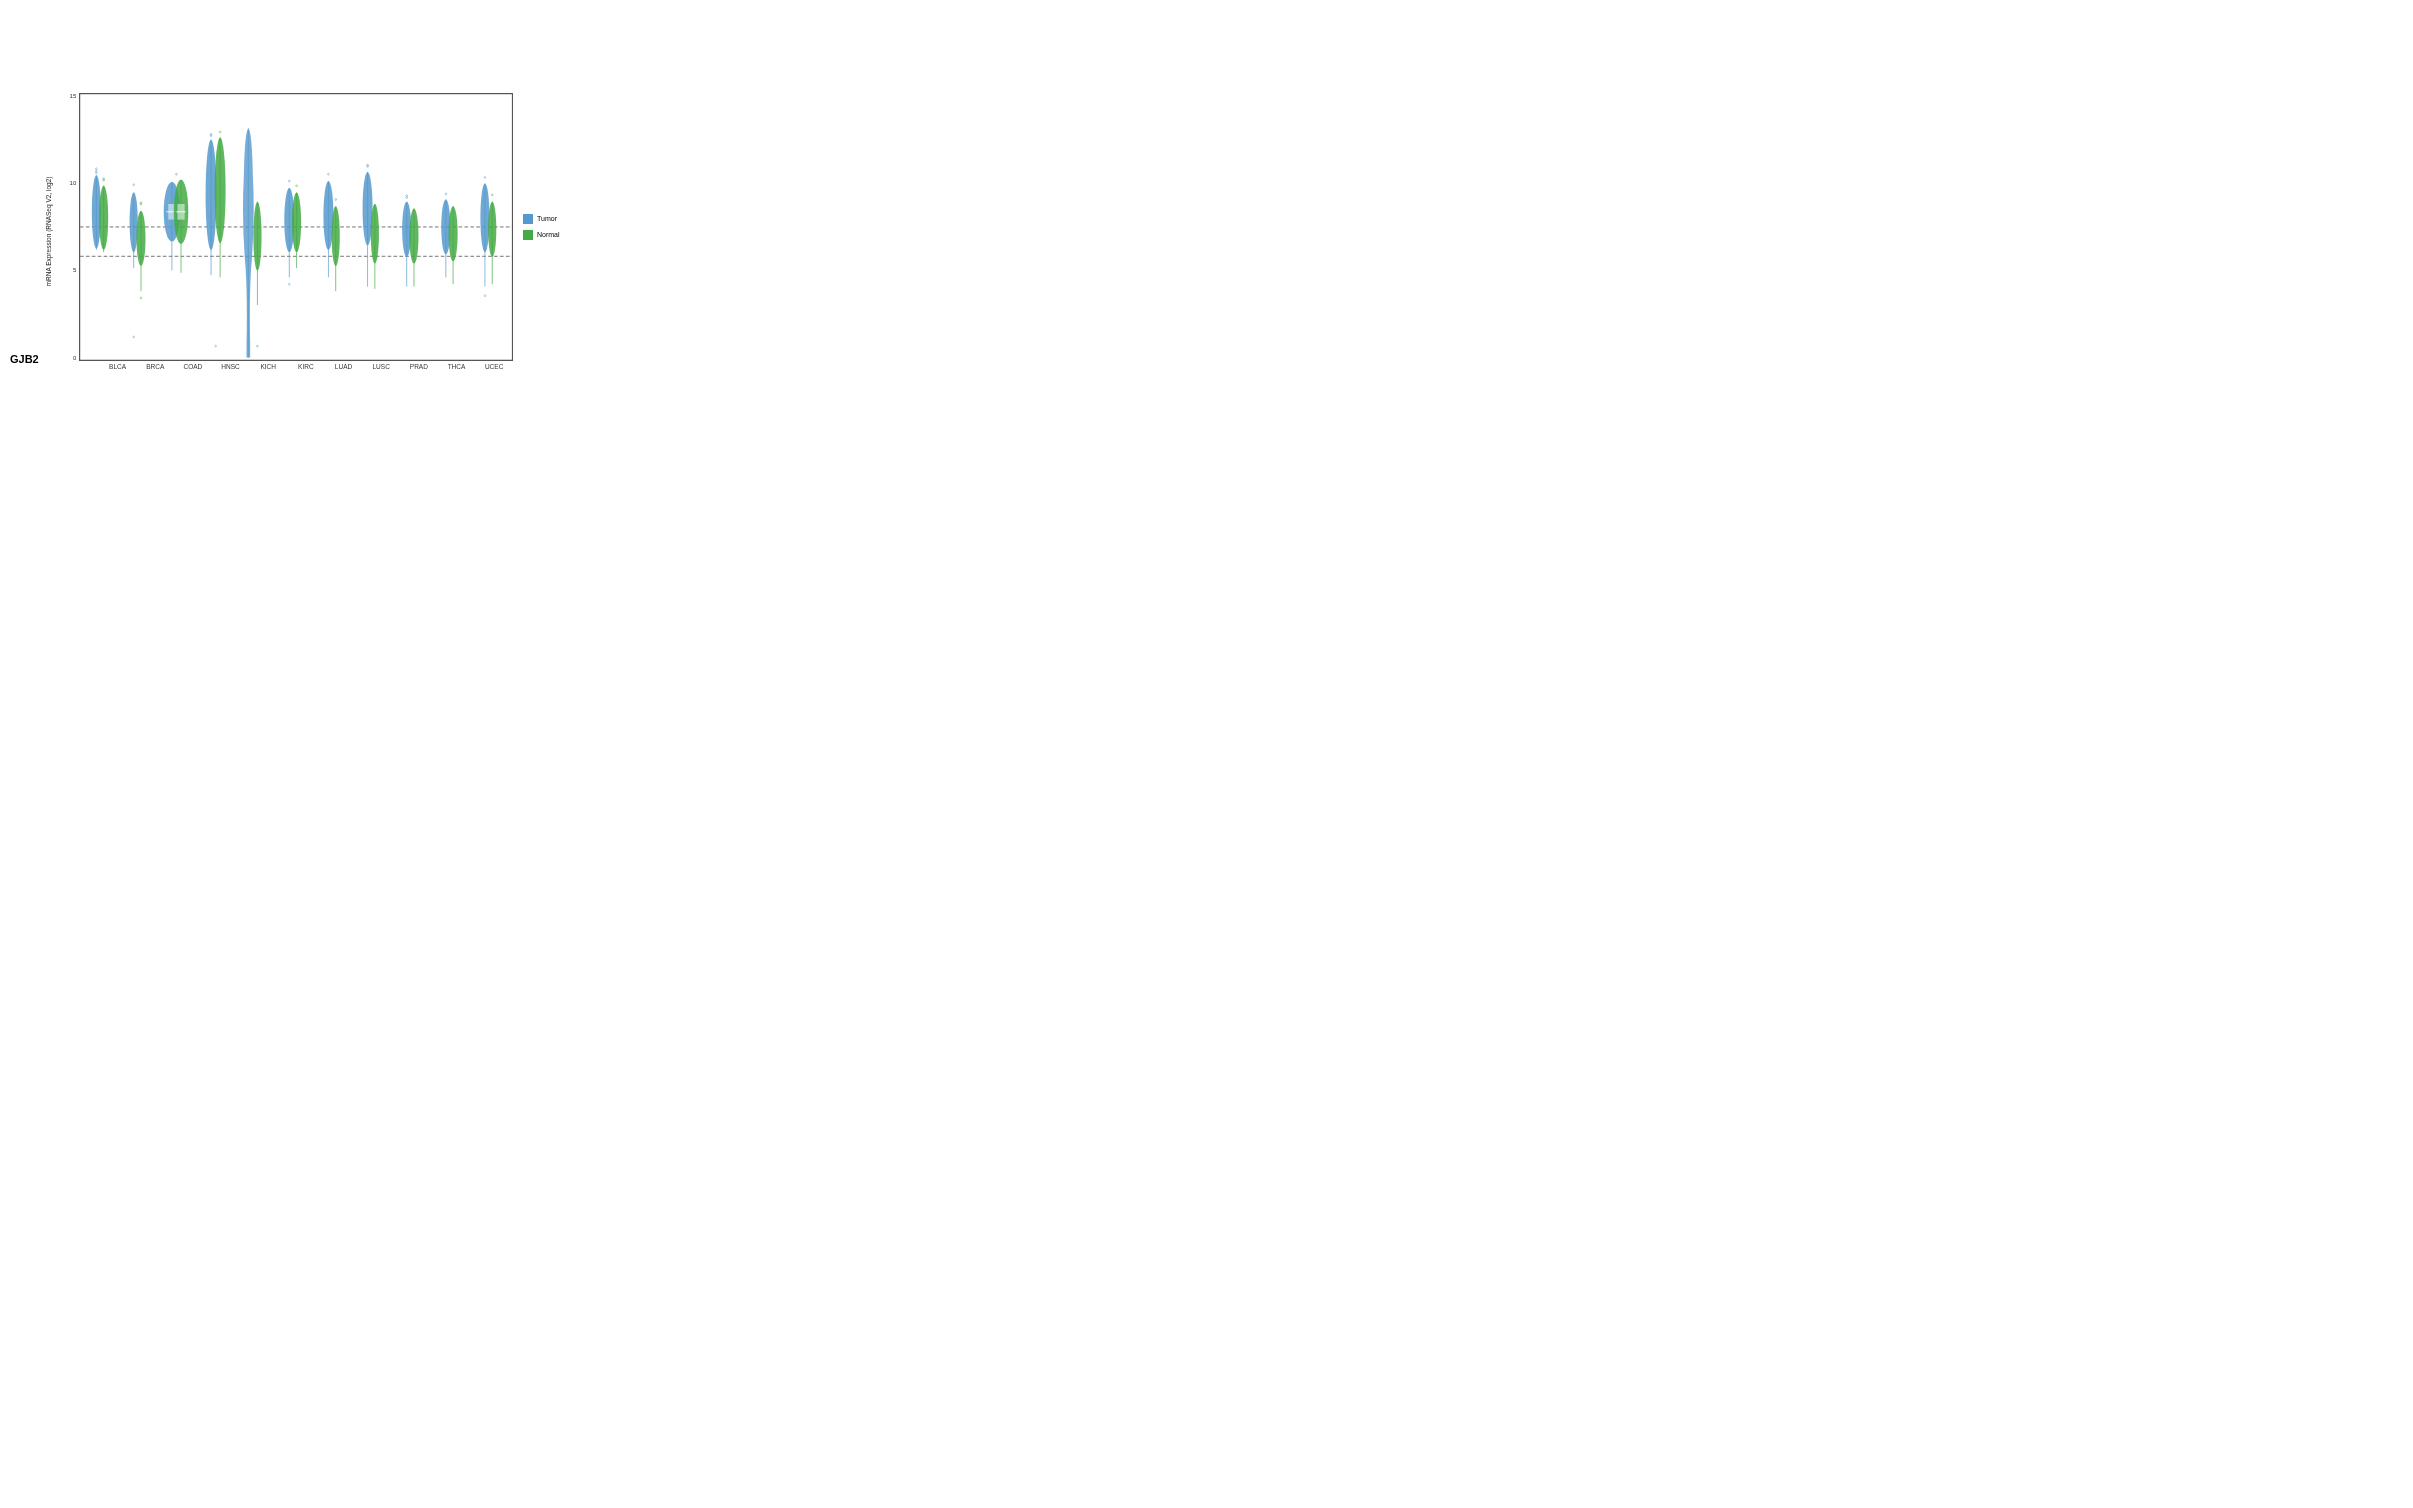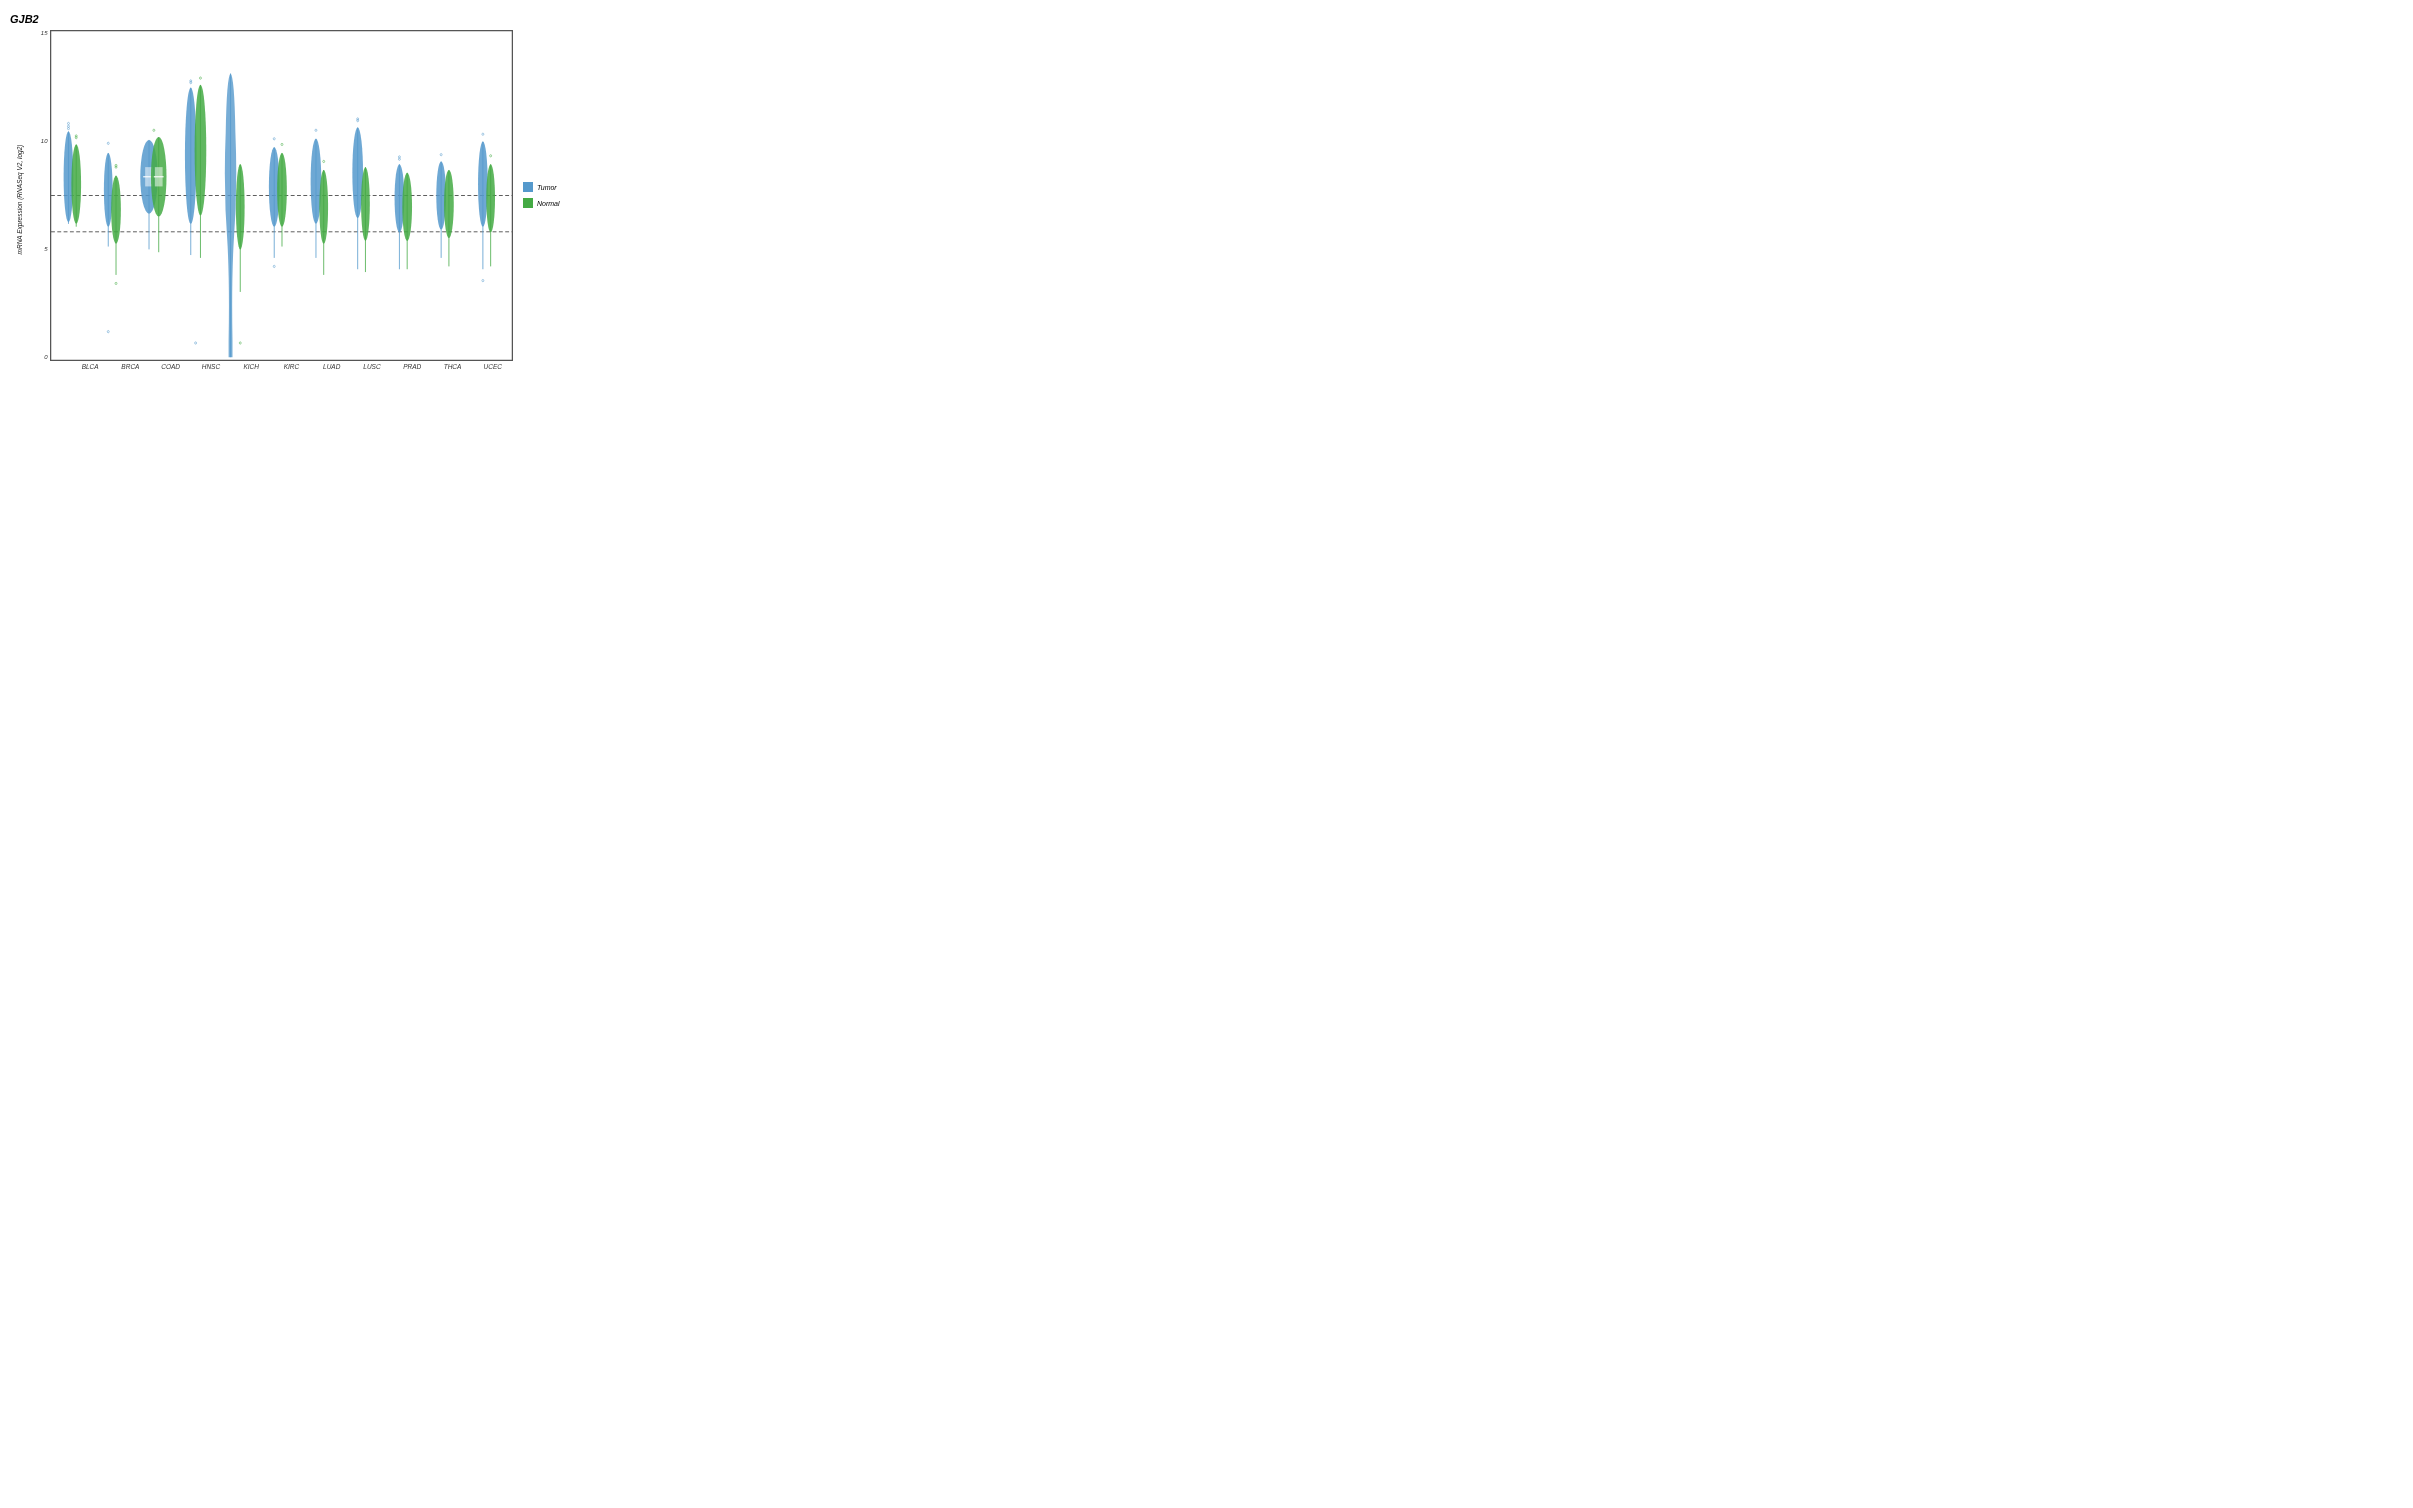--- a/index.html
+++ b/index.html
@@ -10,23 +10,21 @@
       height: 377px;
       display: flex;
       align-items: center;
       justify-content: center;
     }
     .chart-container {
       width: 583px;
       height: 362px;
       position: relative;
       display: flex;
-      flex-direction: column;
-      align-items: flex-start;
-      font-style: italic;
+      align-items: flex-end;
     }
     .chart-title {
       font-size: 11px;
       font-weight: bold;
       margin-bottom: 5px;
       margin-top: 5px;
     }
     .chart-body {
       display: flex;
       width: 100%;

